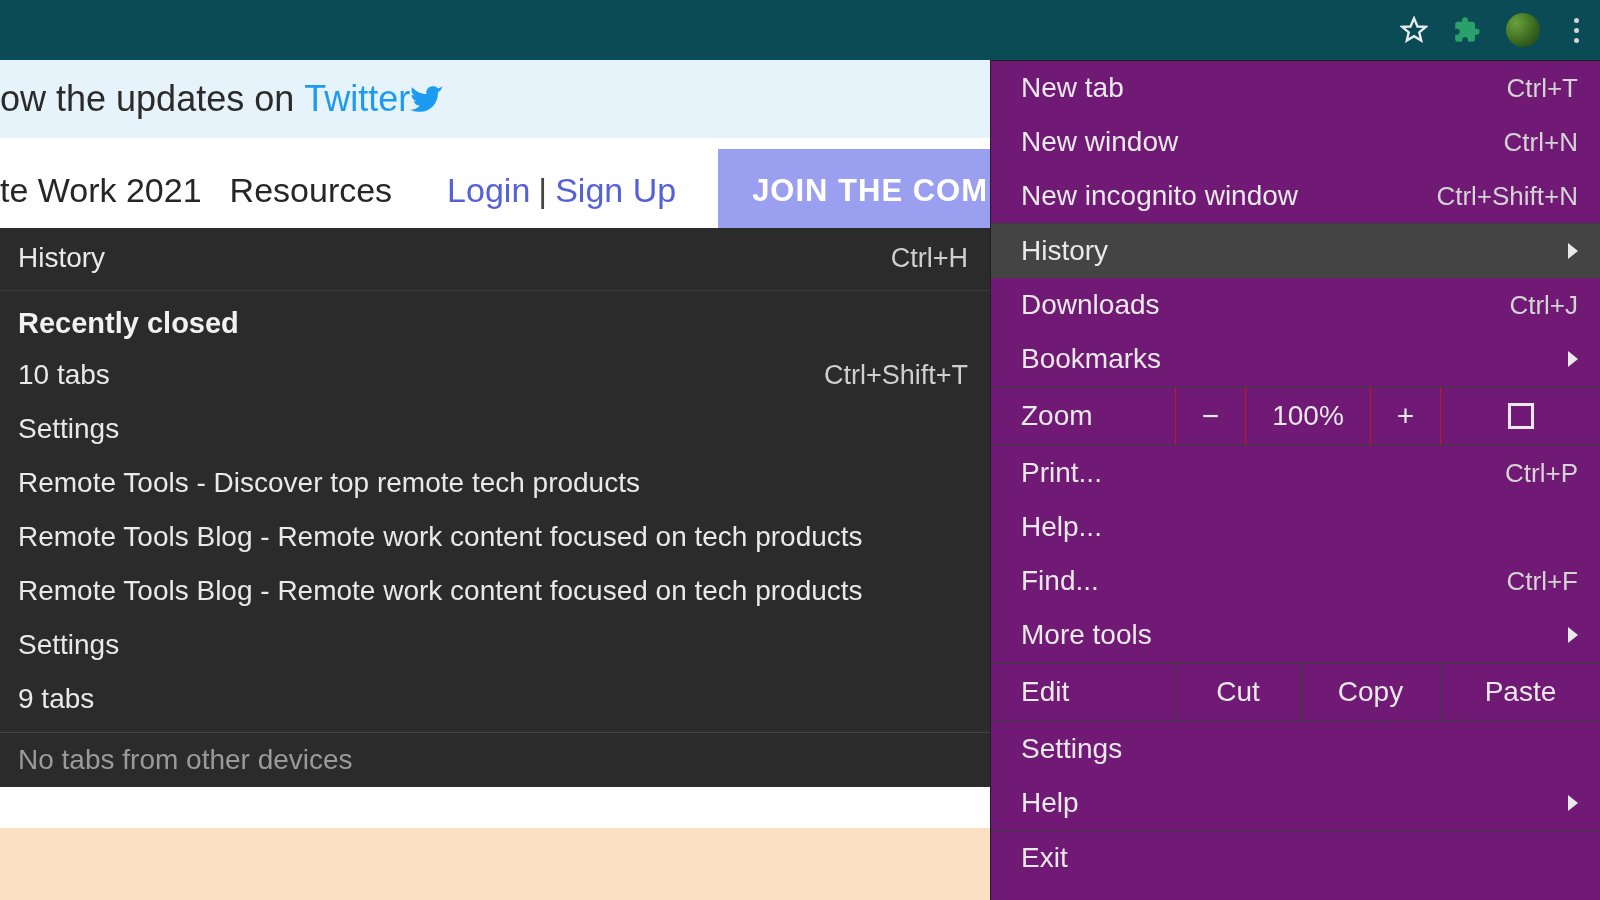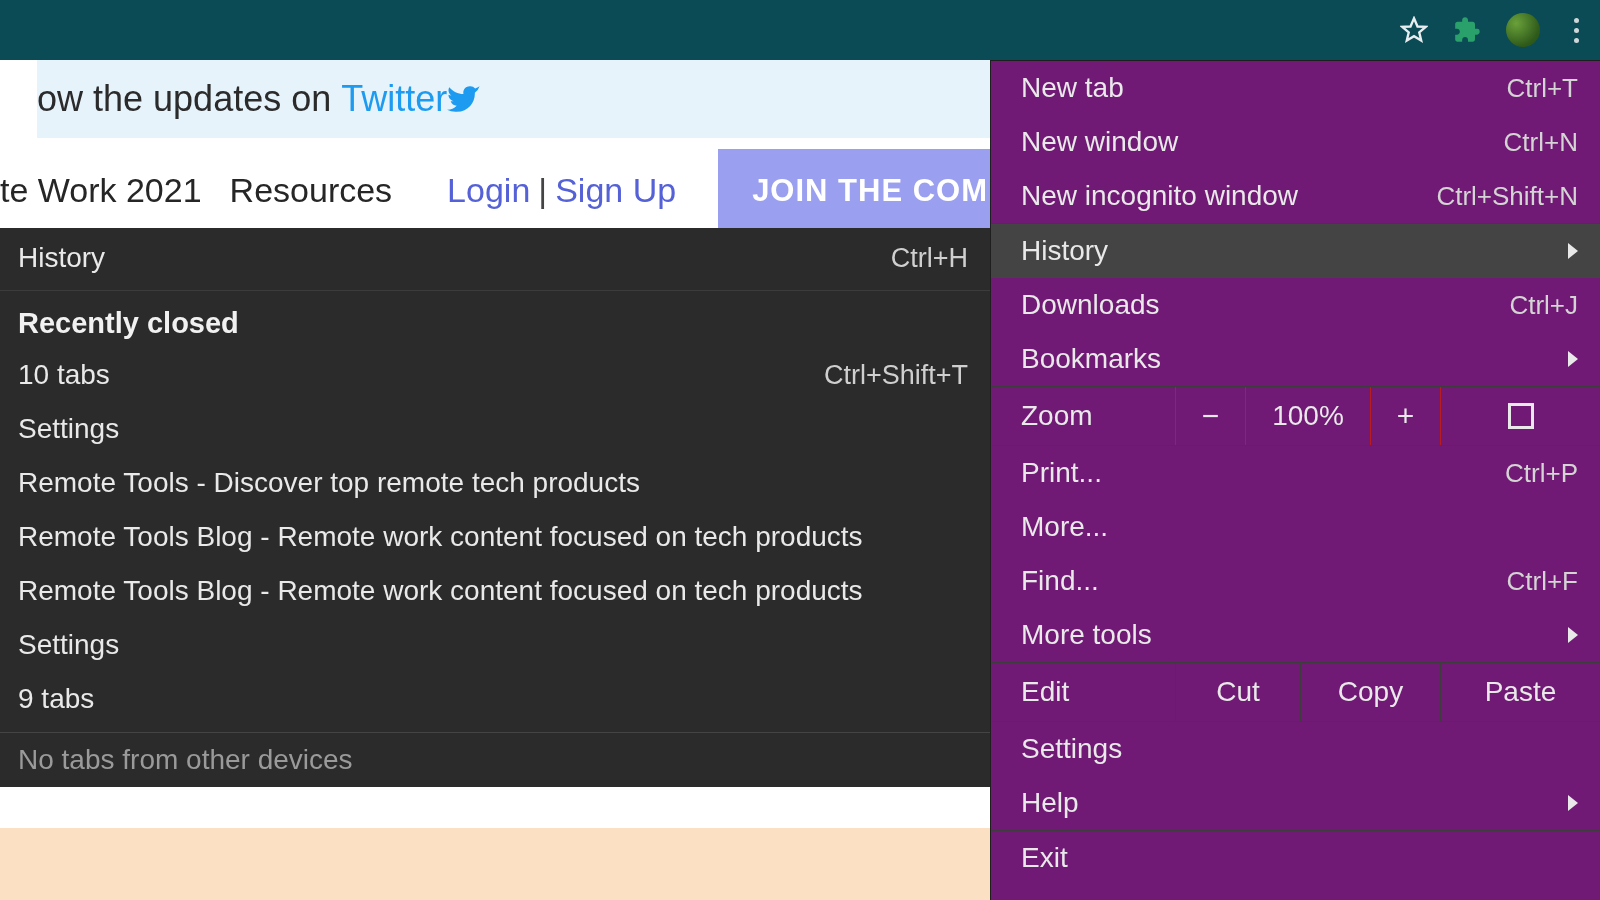--- a/index.html
+++ b/index.html
@@ -29,21 +29,20 @@
   .page-banner {
     position:absolute;
     top:60px; left:0; right:0;
     height:78px;
     background:#e6f3fb;
     display:flex;
     align-items:center;
     padding-left:0;
     font-size:36px;
     color:#2b2b2b;
-    margin-left:37px;
   }
   .page-banner .twitter-link { color:#1d9bf0; margin-left:10px; display:flex; align-items:center; }
 
   .page-nav {
     position:absolute;
     top:138px; left:0; right:4px;
     height:105px;
     background:#ffffff;
     display:flex;
     align-items:center;
@@ -294,21 +293,21 @@
     <div class="zfs">
       <span class="fsicon"><i></i></span>
     </div>
   </div>
   <div class="msep"></div>
   <div class="mrow">
     <span>Print...</span>
     <span class="shortcut">Ctrl+P</span>
   </div>
   <div class="mrow">
-    <span>More...</span>
+    <span>Help...</span>
   </div>
   <div class="mrow">
     <span>Find...</span>
     <span class="shortcut">Ctrl+F</span>
   </div>
   <div class="mrow">
     <span>More tools</span>
     <span class="arrow-right"></span>
   </div>
   <div class="msep"></div>

